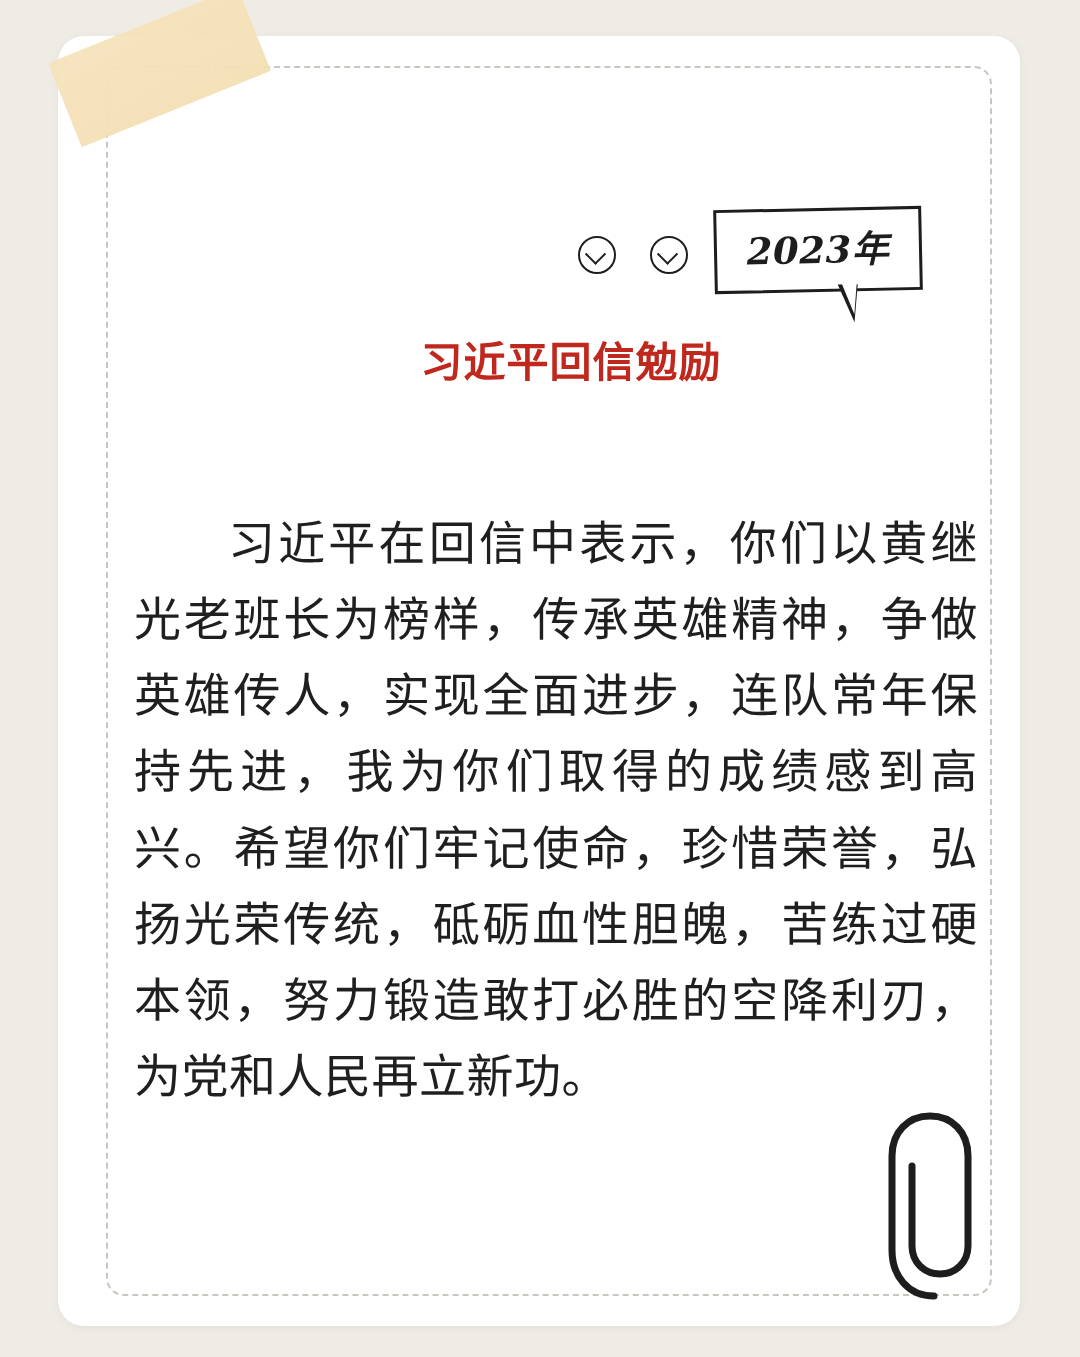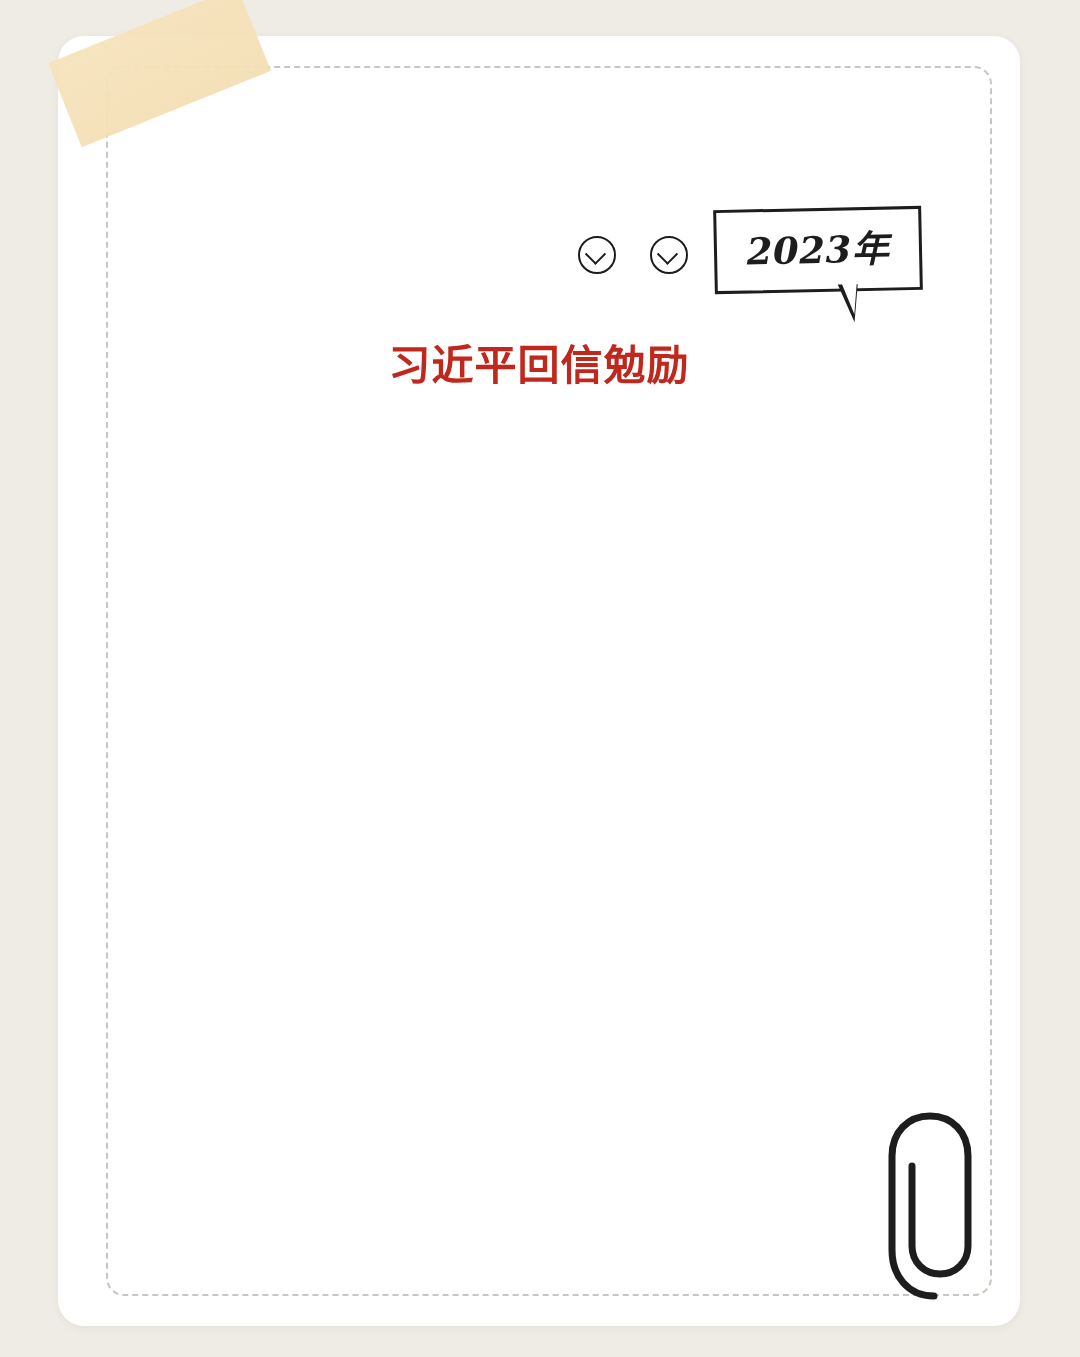--- a/index.html
+++ b/index.html
@@ -131,22 +131,23 @@
   }
 
   
   .title-block {
     position: absolute;
     left: 0;
     top: 300px;
     width: 962px;
     text-align: center;
     color: #c1281d;
-    font-family: Liberation Sans, sans-serif;
+    font-family: Liberation Mono, monospace;
     font-weight: 700;
+    padding-left: 32px;
   }
   .title-line-1 {
     font-size: 42px;
     letter-spacing: 1px;
     line-height: 1.45;
   }
   .title-line-2 {
     font-size: 46px;
     letter-spacing: 1px;
     line-height: 1.45;
@@ -190,19 +191,20 @@
     <div class="speech">
       <div class="speech-label">2023年</div>
       <div class="speech-tail"></div>
     </div>
   </div>
 
   <div class="title-block">
     <div class="title-line-1">习近平回信勉励</div>
   </div>
 
+  <div class="body-text">习近平在回信中表示，你们以黄继光老班长为榜样，传承英雄精神，争做英雄传人，实现全面进步，连队常年保持先进，我为你们取得的成绩感到高兴。希望你们牢记使命，珍惜荣誉，弘扬光荣传统，砥砺血性胆魄，苦练过硬本领，努力锻造敢打必胜的空降利刃，为党和人民再立新功。</div>
 
   <svg class="clip" viewBox="0 0 120 200">
     <path d="M78 192 C52 192 36 172 36 146 L36 52 C36 28 52 12 74 12 C96 12 112 28 112 52 L112 142 C112 158 100 170 84 170 C68 170 56 158 56 142 L56 62" fill="none" stroke="#1d1d1d" stroke-width="7" stroke-linecap="round"></path>
   </svg>
 </div>
 
 <div class="tape"></div>
 
 </body></html>

